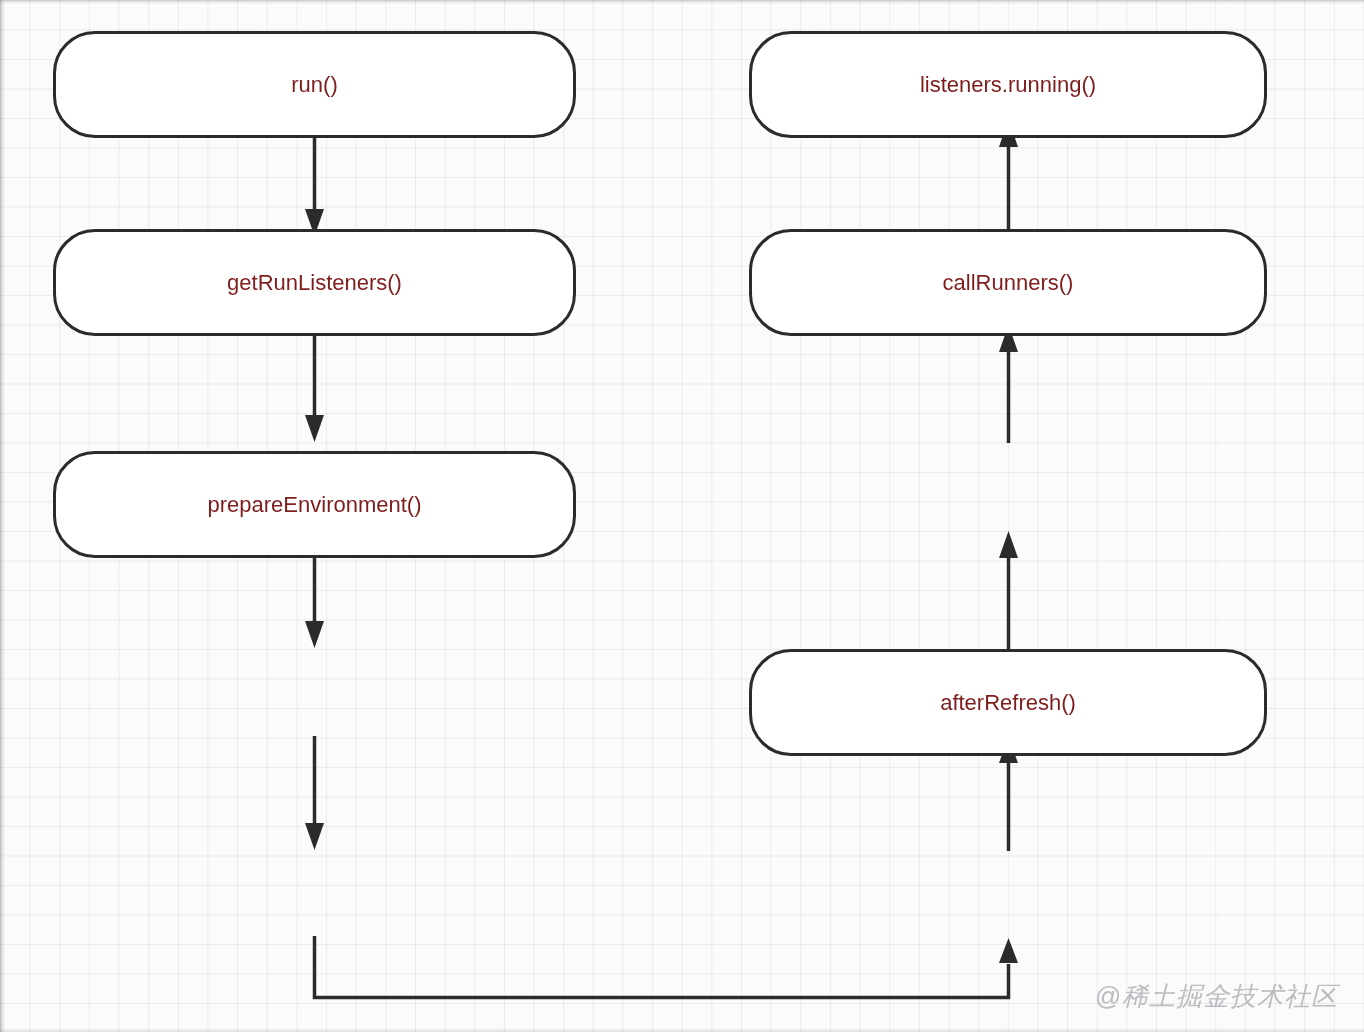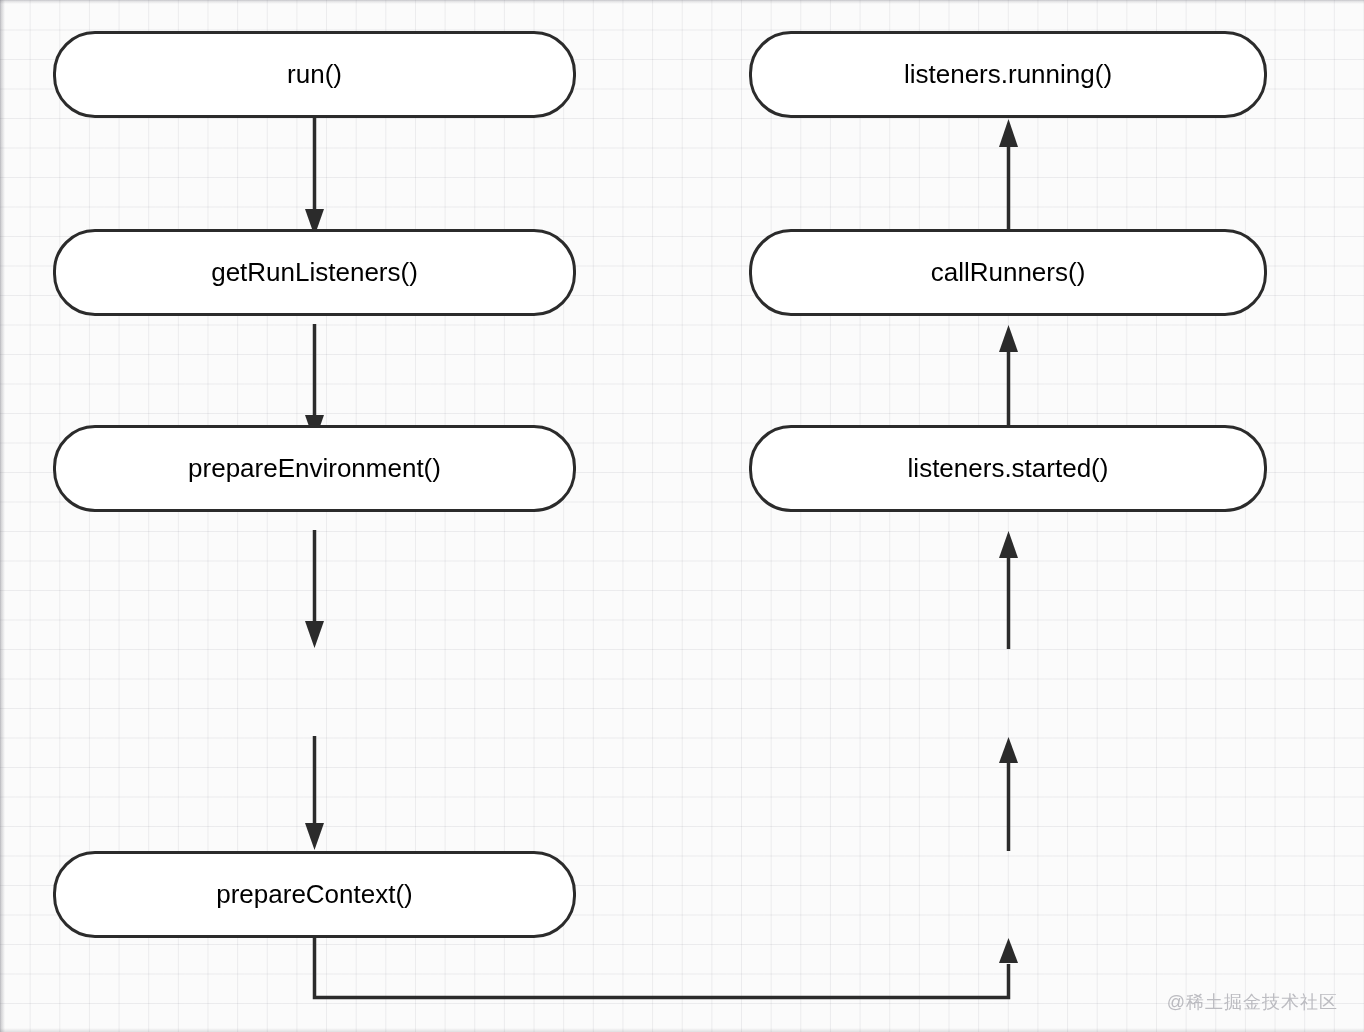--- a/index.html
+++ b/index.html
@@ -21,36 +21,37 @@
   .edge-shade-top{
     position:absolute;left:0;top:0;right:0;height:4px;
     background:linear-gradient(to bottom, rgba(120,120,128,0.28), rgba(120,120,128,0));
   }
   .edge-shade-bottom{
     position:absolute;left:0;bottom:0;right:0;height:4px;
     background:linear-gradient(to top, rgba(120,120,128,0.22), rgba(120,120,128,0));
   }
   svg.arrow-layer{position:absolute;left:0;top:0;width:1364px;height:1032px;}
   .node{
-    position:absolute;height:87px;
+    position:absolute;height:107px;
     box-sizing:border-box;
     background:#ffffff;
     border:3.5px solid #2b2b2b;
     border-radius:42px;
     display:flex;align-items:center;justify-content:center;
-    font-size:26px;color:#000000;
+    font-size:22px;color:#7f1d1d;
     white-space:nowrap;
   }
   .col-l{left:53px;width:523px;}
   .col-r{left:749px;width:518px;}
-  .r1{top:31px}.r2{top:229px}.r3{top:425px}.r4{top:649px}.r5{top:851px}
+  .r1{top:31px}.r2{top:229px}.r3{top:451px}.r4{top:649px}.r5{top:851px}
   .watermark{
     position:absolute;right:26px;bottom:18px;
-    font-size:18px;letter-spacing:1px;
+    font-size:26px;letter-spacing:1px;
     color:rgba(176,176,182,0.85);
+    font-style:italic;
   }
 </style>
 </head>
 <body>
 
 <div class="stage">
 
   <div class="edge-shade-left"></div>
   <div class="edge-shade-top"></div>
   <div class="edge-shade-bottom"></div>
@@ -93,21 +94,20 @@
     </g>
     <g>
       <line x1="1008.5" y1="237" x2="1008.5" y2="146"></line>
       <polygon points="999,147 1018,147 1008.5,119" fill="#2b2b2b" stroke="none"></polygon>
     </g>
   </svg>
 
   <div class="node col-l r1">run()</div>
   <div class="node col-l r2">getRunListeners()</div>
   <div class="node col-l r3">prepareEnvironment()</div>
-  <div class="node col-l r5">prepareContext()</div>
 
   <div class="node col-r r2">callRunners()</div>
   <div class="node col-r r1">listeners.running()</div>
-  <div class="node col-r r3">listeners.started()</div>
+  <div class="node col-r r4">afterRefresh()</div>
 
   <div class="watermark">@稀土掘金技术社区</div>
 
 </div>
 
 </body></html>

